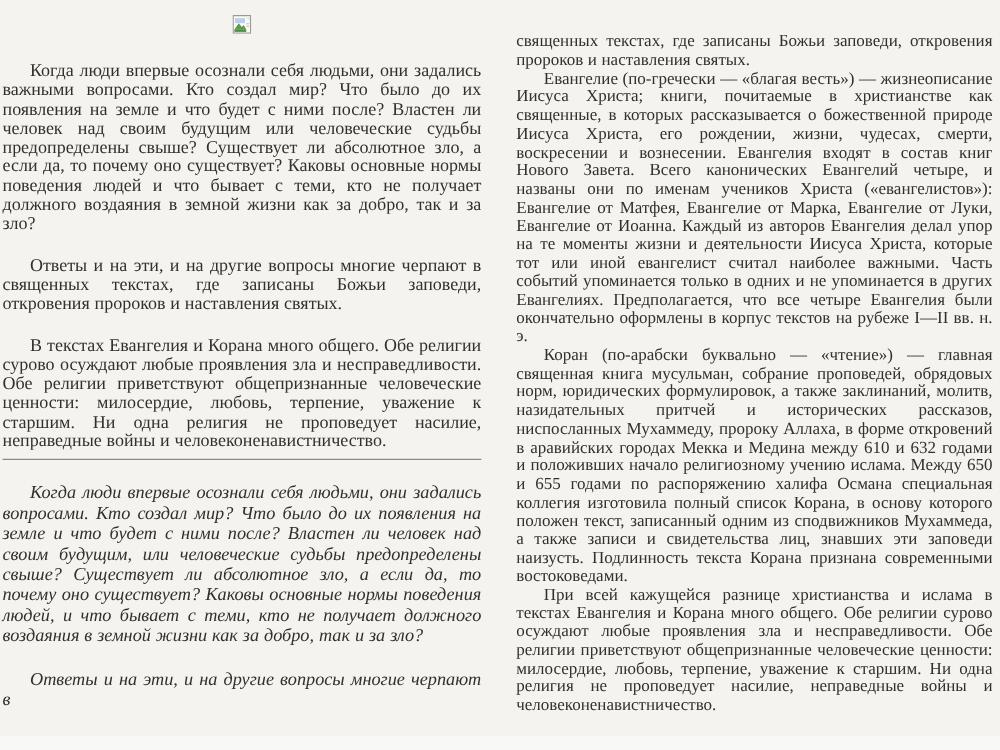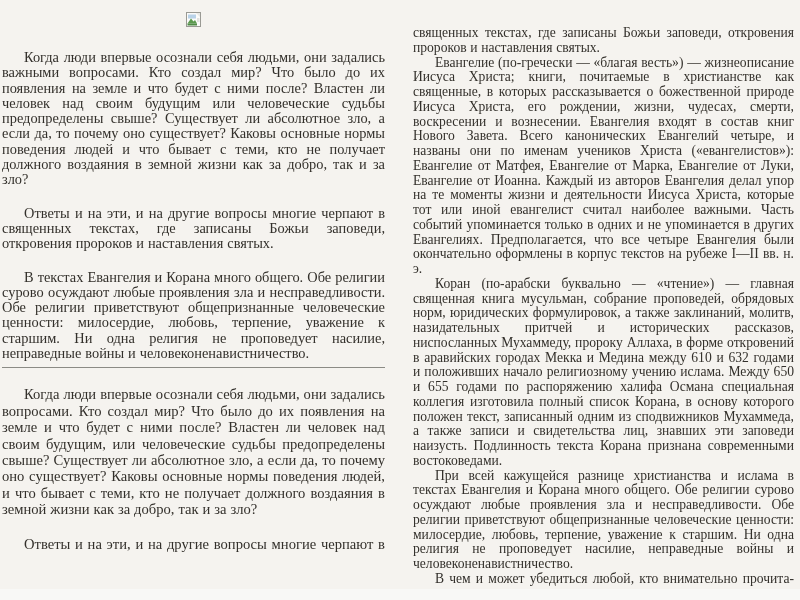--- a/index.html
+++ b/index.html
@@ -47,20 +47,21 @@
     word-spacing: 0.02em;
   }
   .col-left .para {
     font-size: 14.4px;
     line-height: 15.3px;
     margin-top: 18px;
   }
   .col-left .preface-para {
     font-size: 14.6px;
     line-height: 16.4px;
+    font-style: italic;
   }
   .col-right .para {
     font-size: 13.6px;
     line-height: 14.75px;
   }
   .no-indent { text-indent: 0; }
   .justify-last { text-align-last: justify; }
   .section-divider {
     border: none;
     border-top: 1px solid #8b8b85;
@@ -112,18 +113,17 @@
 
     <p class="para preface-para">Когда люди впервые осознали себя людьми, они задались вопросами. Кто создал мир? Что было до их появления на земле и что будет с ними после? Властен ли человек над своим будущим, или человеческие судьбы предопределены свыше? Существует ли абсолютное зло, а если да, то почему оно существует? Каковы основные нормы поведения людей, и что бывает с теми, кто не получает должного воздаяния в земной жизни как за добро, так и за зло?</p>
     <p class="para preface-para justify-last">Ответы и на эти, и на другие вопросы многие черпают в</p>
   </div>
 
   <div class="col col-right">
     <p class="para no-indent">священных текстах, где записаны Божьи заповеди, откровения пророков и наставления святых.</p>
     <p class="para">Евангелие (по-гречески — «благая весть») — жизнеописание Иисуса Христа; книги, почитаемые в христианстве как священные, в которых рассказывается о божественной природе Иисуса Христа, его рождении, жизни, чудесах, смерти, воскресении и вознесении. Евангелия входят в состав книг Нового Завета. Всего канонических Евангелий четыре, и названы они по именам учеников Христа («евангелистов»): Евангелие от Матфея, Евангелие от Марка, Евангелие от Луки, Евангелие от Иоанна. Каждый из авторов Евангелия делал упор на те моменты жизни и деятельности Иисуса Христа, которые тот или иной евангелист считал наиболее важными. Часть событий упоминается только в одних и не упоминается в других Евангелиях. Предполагается, что все четыре Евангелия были окончательно оформлены в корпус текстов на рубеже I—II вв. н. э.</p>
     <p class="para">Коран (по-арабски буквально — «чтение») — главная священная книга мусульман, собрание проповедей, обрядовых норм, юридических формулировок, а также заклинаний, молитв, назидательных притчей и исторических рассказов, ниспосланных Мухаммеду, пророку Аллаха, в форме откровений в аравийских городах Мекка и Медина между 610 и 632 годами и положивших начало религиозному учению ислама. Между 650 и 655 годами по распоряжению халифа Османа специальная коллегия изготовила полный список Корана, в основу которого положен текст, записанный одним из сподвижников Мухаммеда, а также записи и свидетельства лиц, знавших эти заповеди наизусть. Подлинность текста Корана признана современными востоковедами.</p>
     <p class="para">При всей кажущейся разнице христианства и ислама в текстах Евангелия и Корана много общего. Обе религии сурово осуждают любые проявления зла и несправедливости. Обе религии приветствуют общепризнанные человеческие ценности: милосердие, любовь, терпение, уважение к старшим. Ни одна религия не проповедует насилие, неправедные войны и человеконенавистничество.</p>
-    <p class="para justify-last">В чем и может убедиться любой, кто внимательно прочита-</p>
   </div>
 
   <div class="bottom-strip"></div>
 
 </div>
 
 </body></html>

